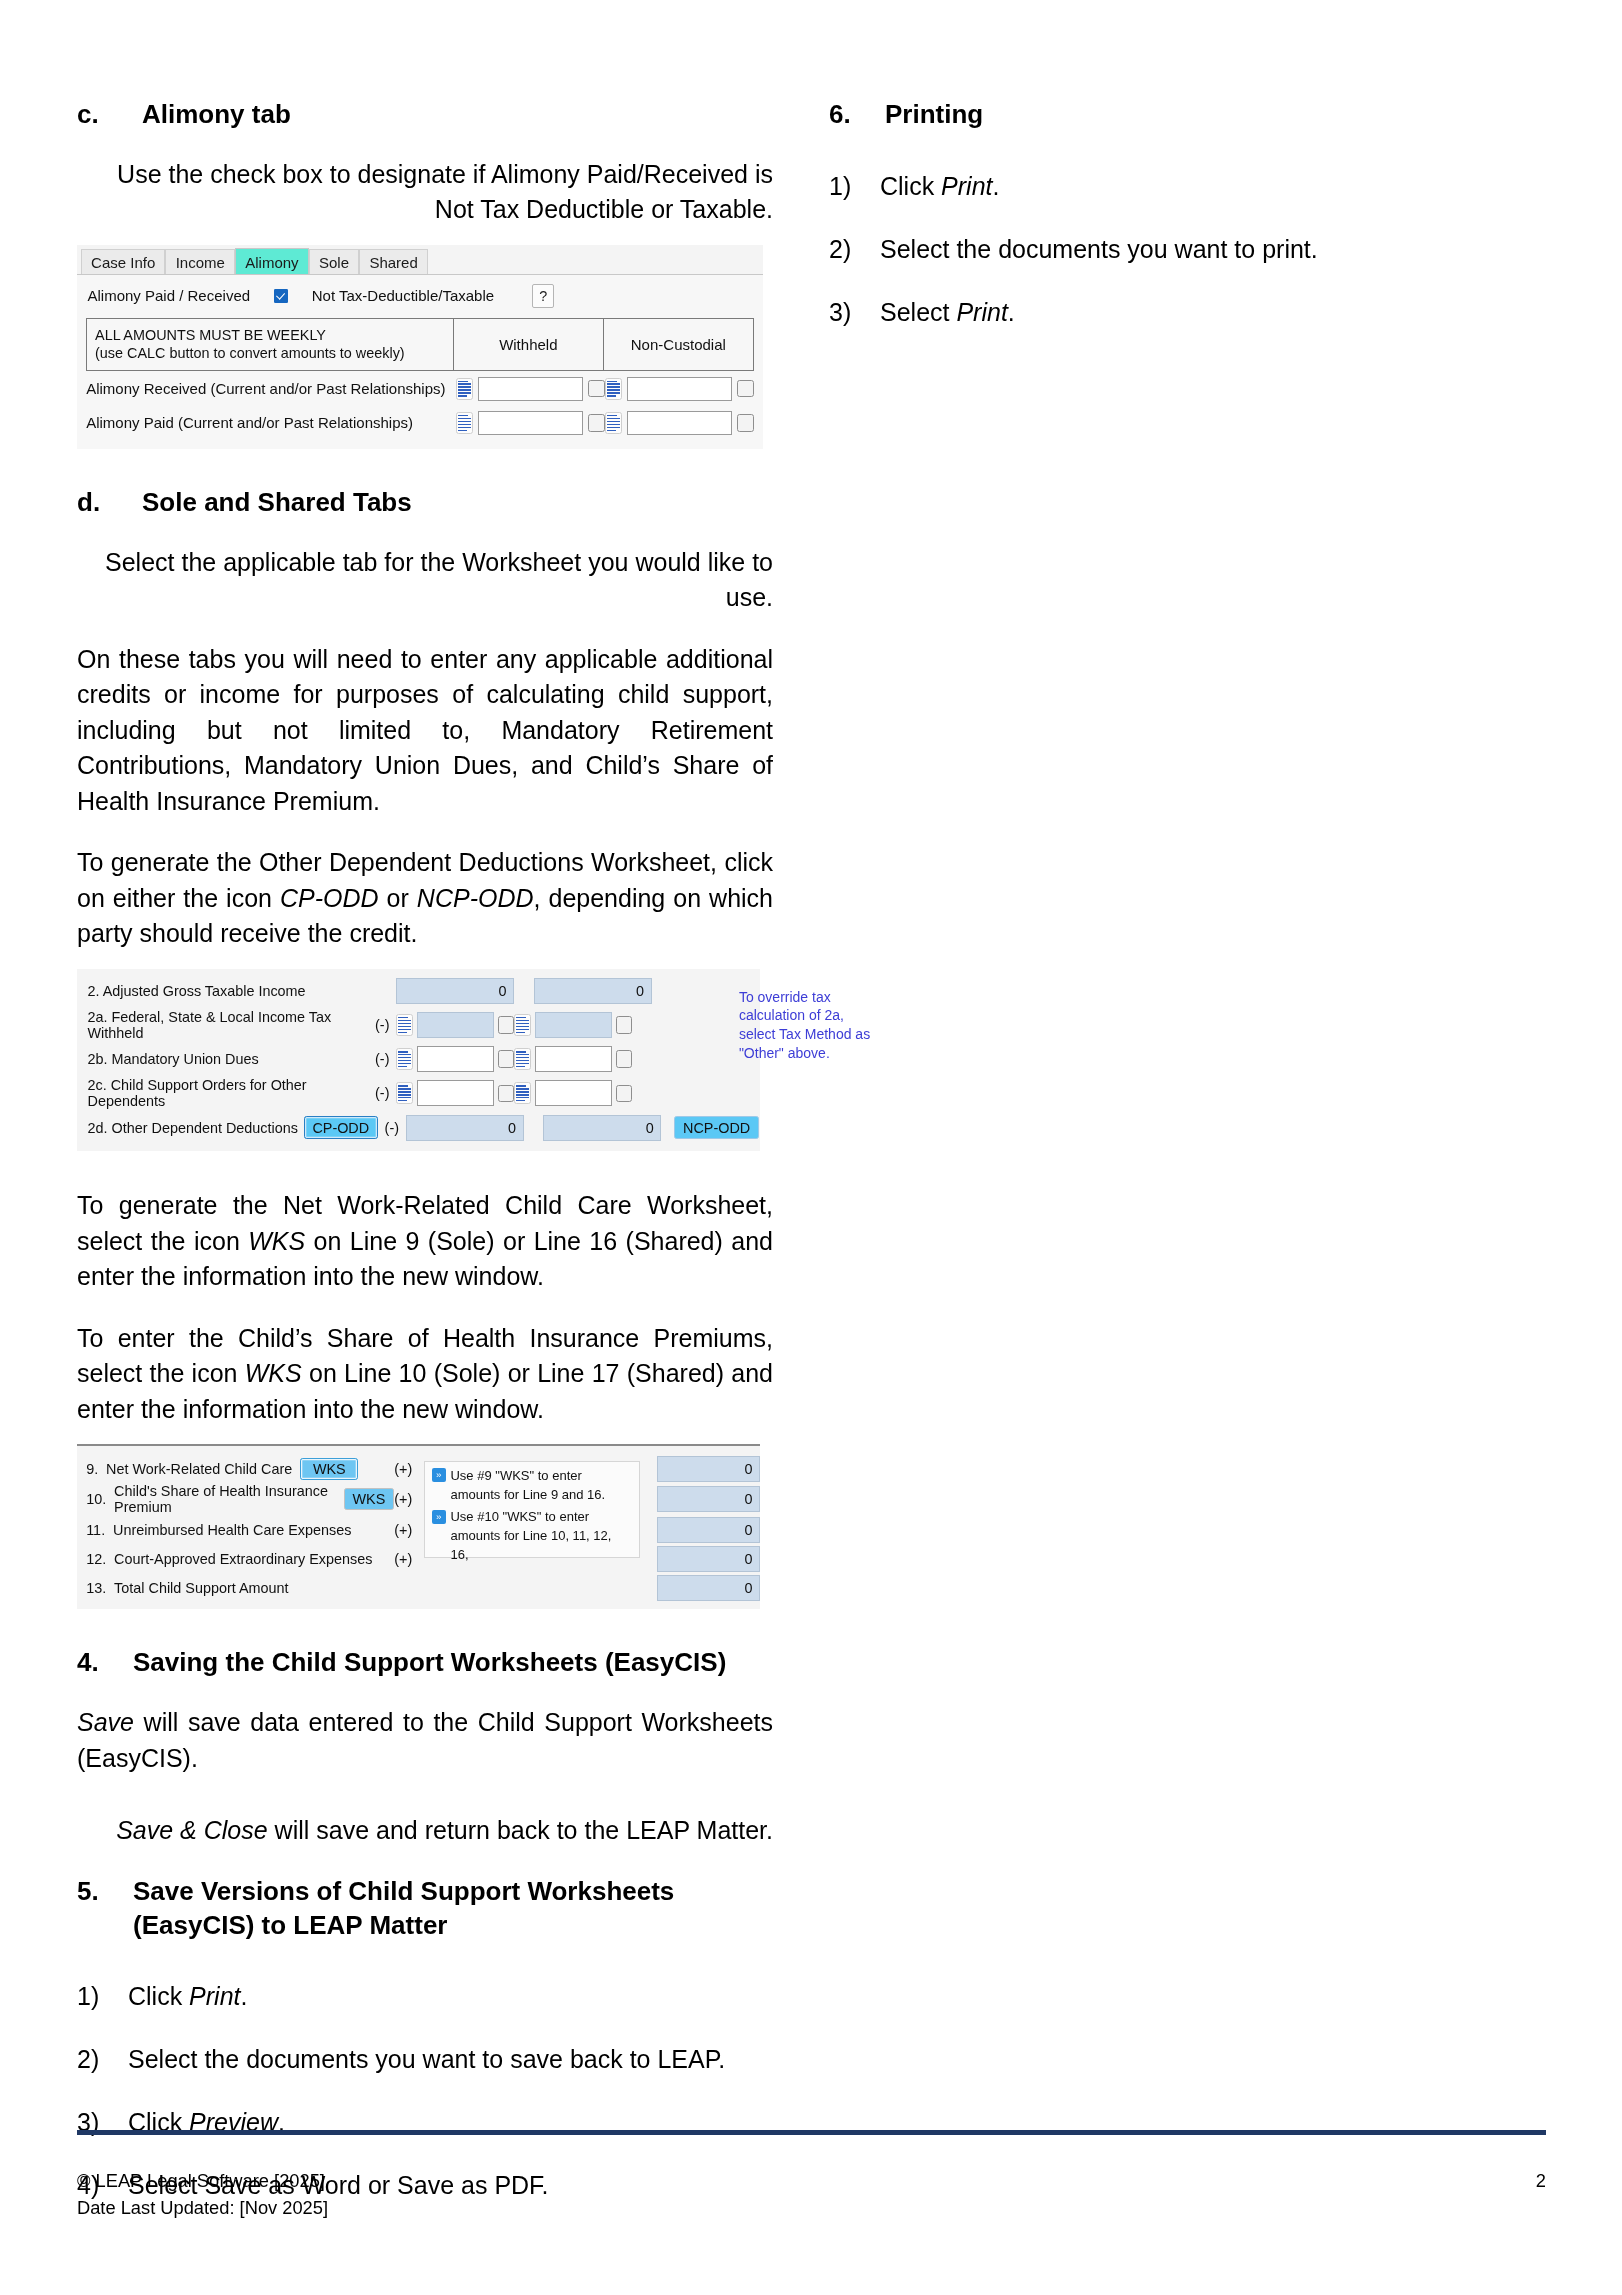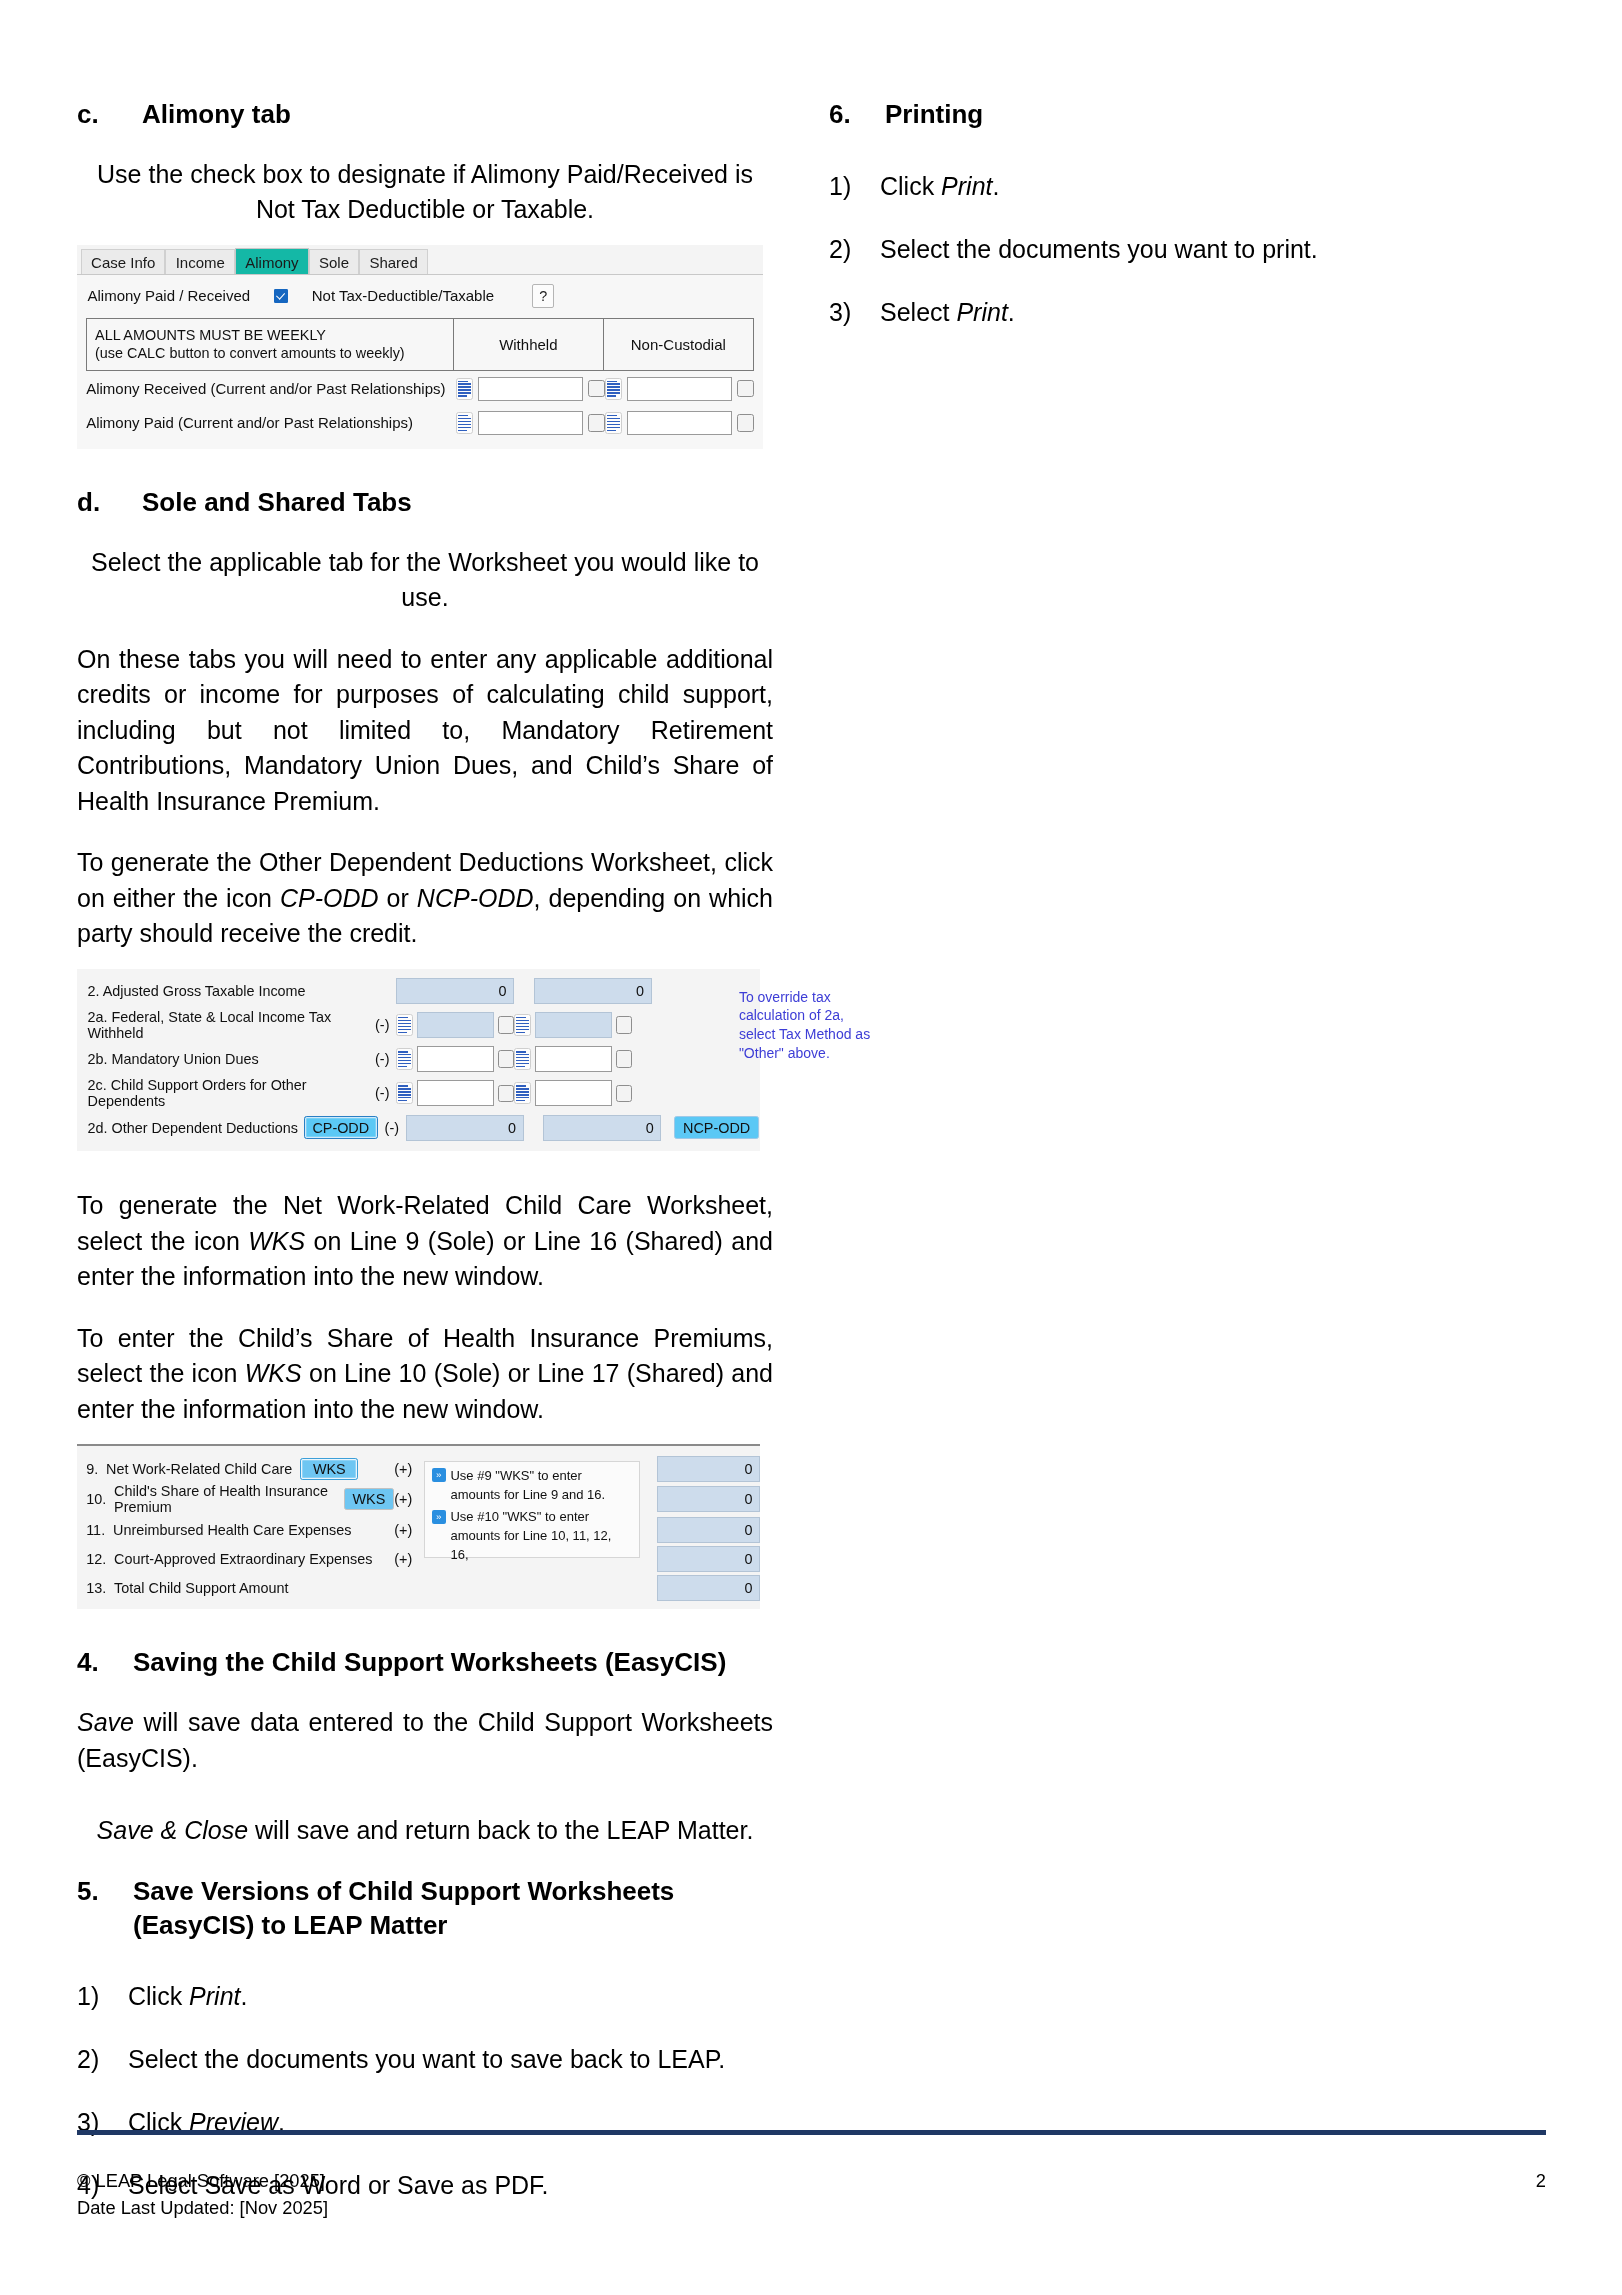--- a/index.html
+++ b/index.html
@@ -48,21 +48,21 @@
   }
   .h-num .lbl { width: 56px; flex: 0 0 56px; }
   .h-num .txt { flex: 1; }
 
   p.body {
     font-size: 25px;
     line-height: 1.42;
     margin: 0;
     text-align: justify;
   }
-  p.body.left { text-align: center; }
+  p.body.left { text-align: right; }
   i { font-style: italic; }
 
   .gap-s { height: 17px; }
   .gap-m { height: 26px; }
   .gap-l { height: 37px; }
 
   ol.steps {
     list-style: none;
     margin: 0;
     padding: 0;
@@ -101,21 +101,21 @@
     font-size: 15px;
     padding: 4.6px 9.2px 3.9px 9.2px;
     border: 0.7px solid #d0d0d0;
     border-bottom: none;
     background: #ebebeb;
     margin-right: 0;
     color: #1a1a1a;
     line-height: 1;
   }
   .tab.active {
-    background: #14b8a6;
+    background: #5eead4;
     position: relative;
     top: 0.7px;
     padding-top: 6.5px;
     border-color: #c8c8c8;
   }
 
   .shot-body { background: #f7f7f7; padding: 0; }
 
   .row-inline {
     display: flex;

